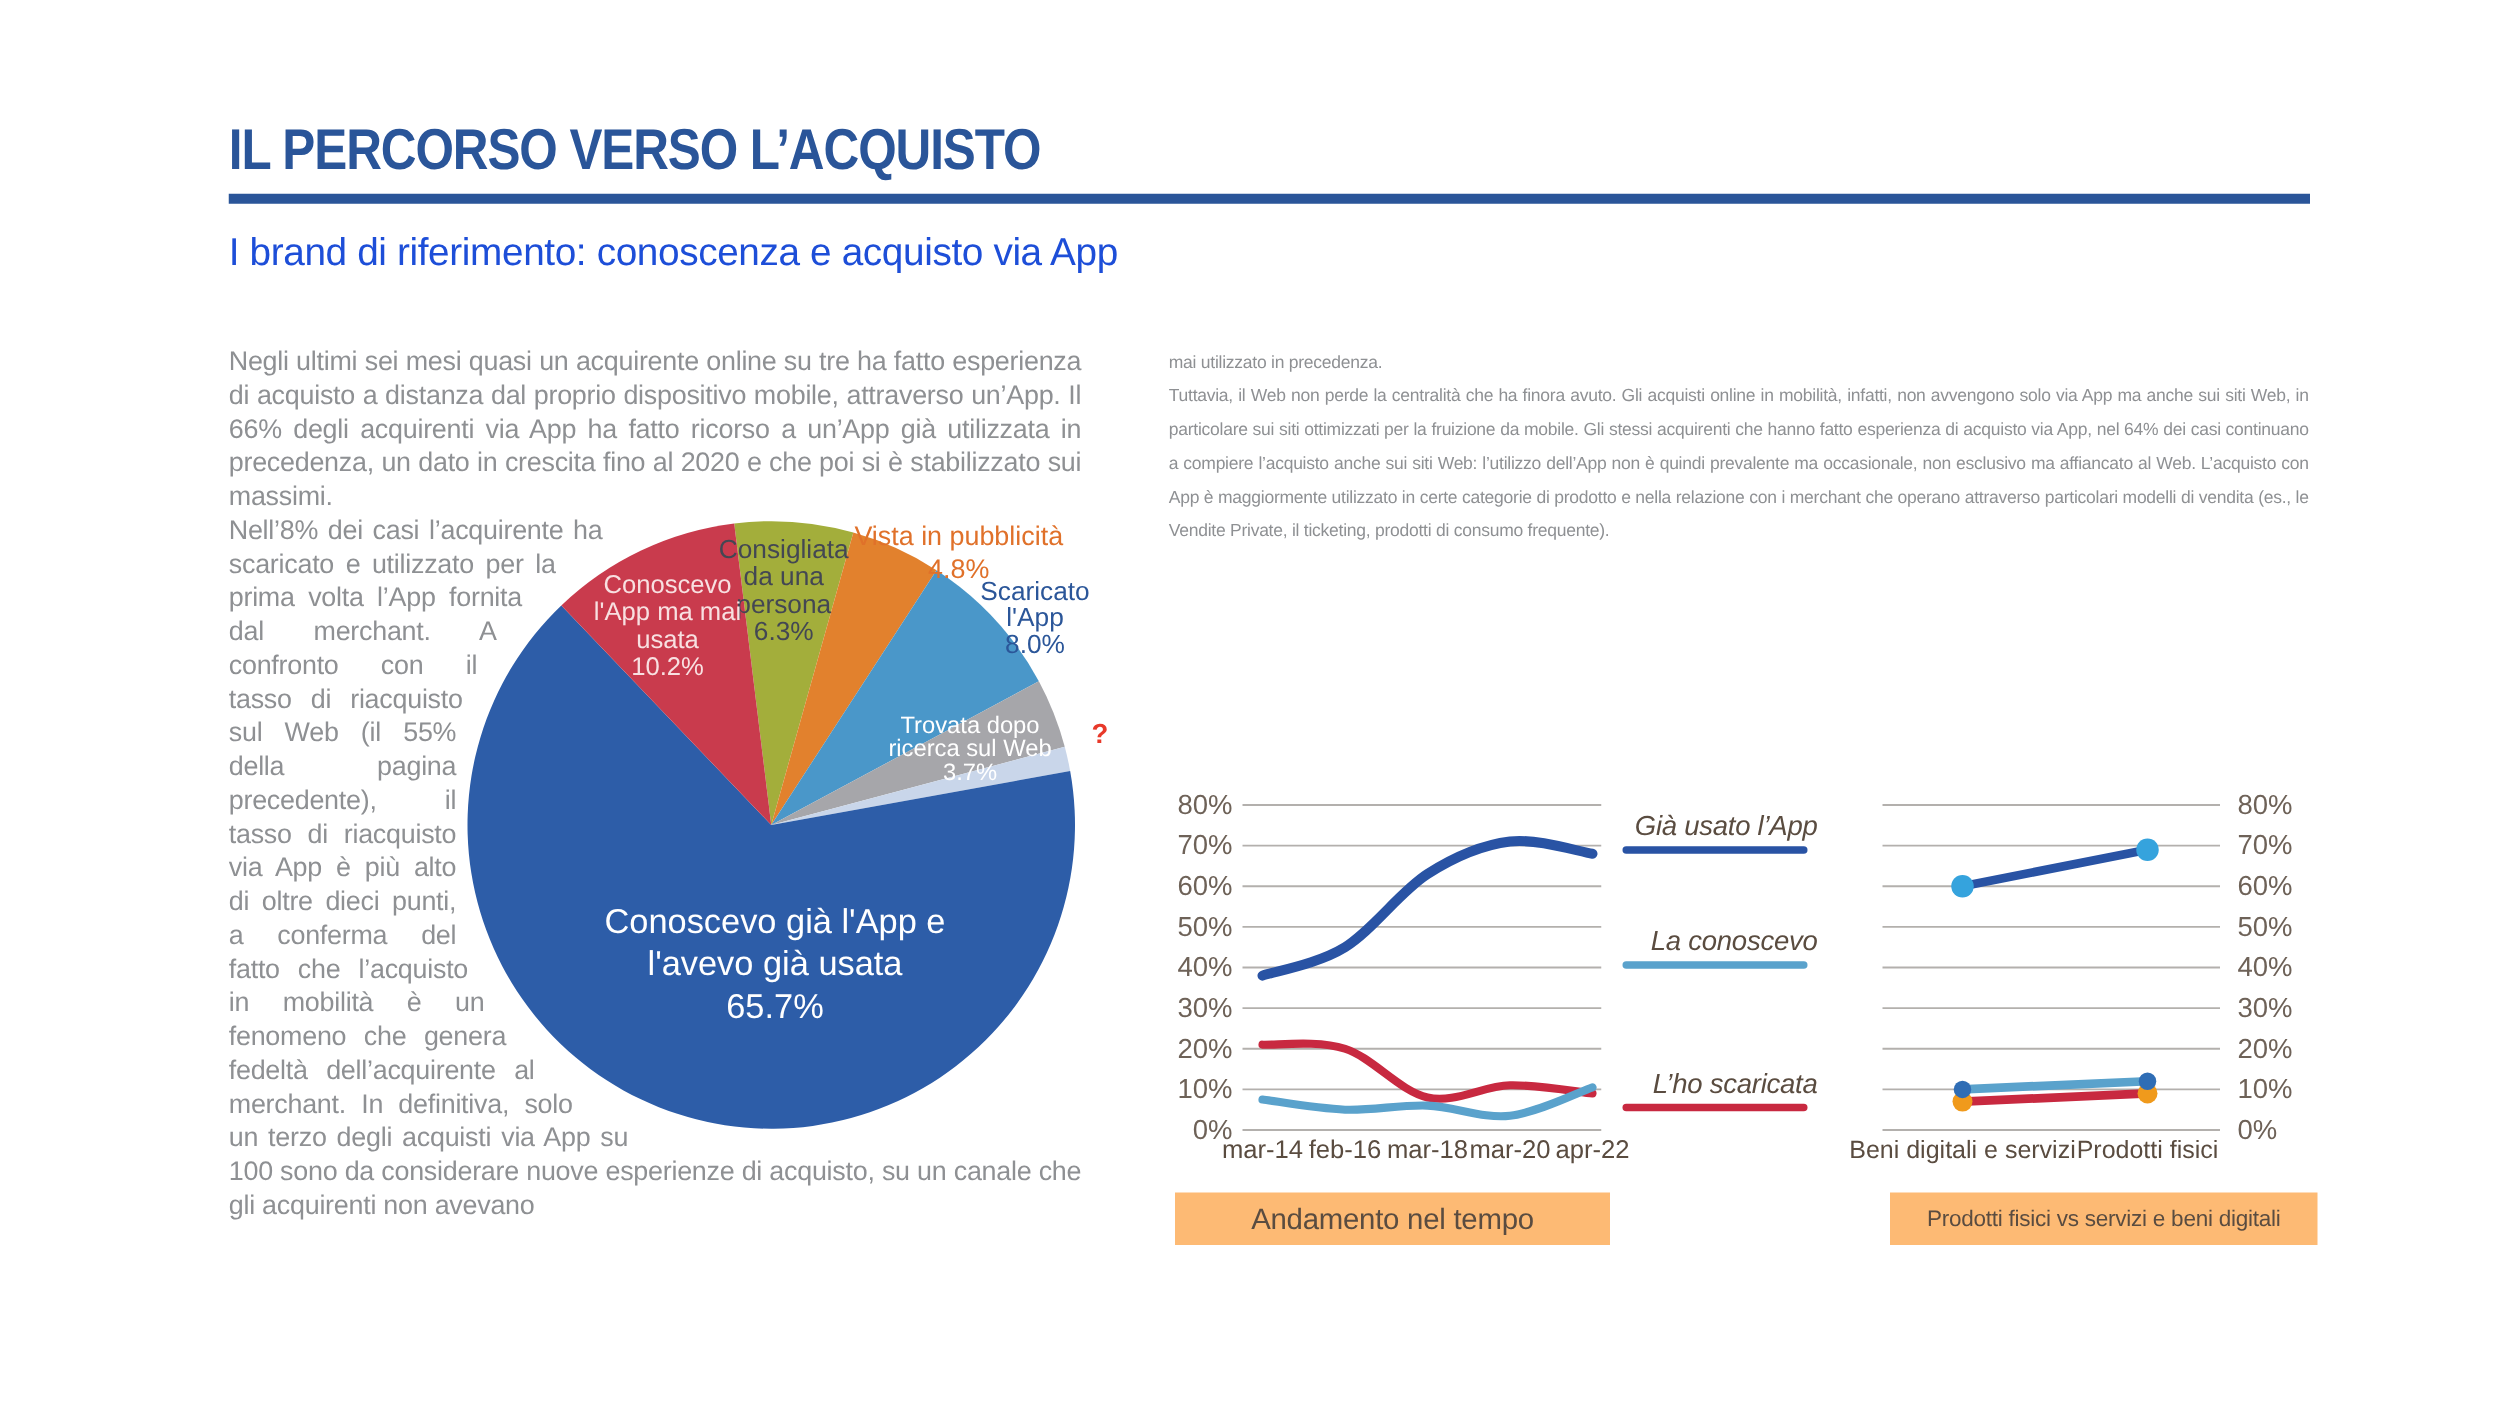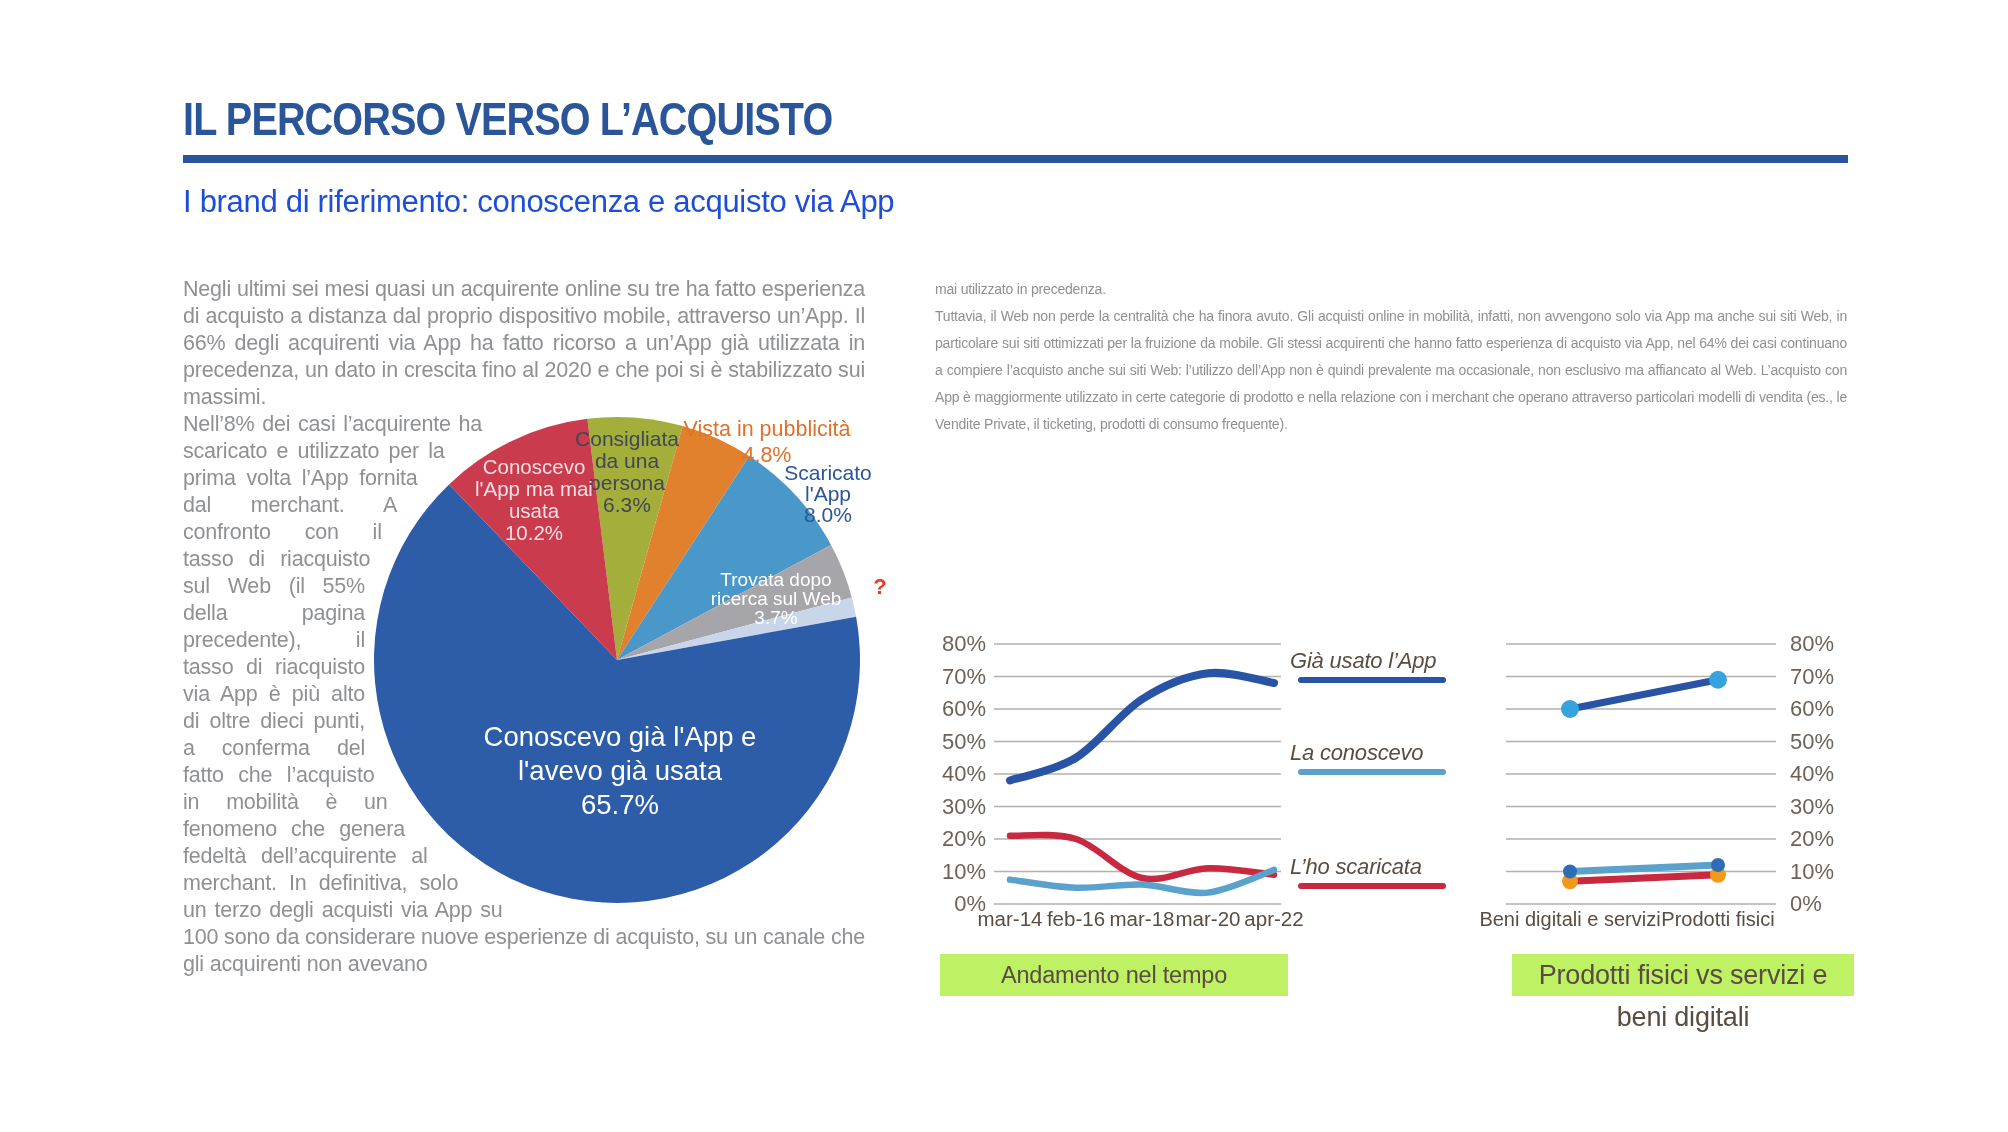--- a/index.html
+++ b/index.html
@@ -35,36 +35,36 @@
     shape-outside:circle(50%);shape-margin:10px;
     margin:4px 0 6px 8px;
   }
   svg{position:absolute;overflow:visible;}
   #pie-chart{left:340px;top:398px;}
   #time-chart{left:936px;top:624px;}
   #slope-chart{left:1478px;top:624px;}
   .legend{
     position:absolute;left:1290px;top:648px;width:164px;
   }
-  .legend-item{text-align:left;}
+  .legend-item{text-align:right;}
   .legend-item .lbl{
     font-style:italic;font-size:22px;color:#5a4c40;letter-spacing:-0.2px;display:block;
   }
   .legend-item .bar{
     display:block;height:6px;border-radius:3px;width:148px;margin:3px auto 0;
     background:#888;
   }
   .legend-item + .legend-item{margin-top:57px;}
   .legend-item:nth-child(3){margin-top:79px;}
   .chart-caption{
-    position:absolute;height:42px;background:#bef264;color:#5a4c40;
+    position:absolute;height:42px;background:#fdba74;color:#5a4c40;
     text-align:center;line-height:42px;letter-spacing:-0.2px;
   }
   #caption-time{left:940px;top:954px;width:348px;font-size:23.5px;}
-  #caption-slope{left:1512px;top:954px;width:342px;font-size:27px;}
+  #caption-slope{left:1512px;top:954px;width:342px;font-size:18px;}
   .footer-bar{
     position:absolute;left:175px;top:1012px;width:1684px;height:46px;
     background:#2b5ba6;border-radius:10px;color:#ffffff;
   }
   .footer-label{
     position:absolute;left:55px;top:7px;font-size:29px;letter-spacing:0.2px;
   }
   .footer-page{
     position:absolute;right:30px;top:7px;font-size:29px;
   }

